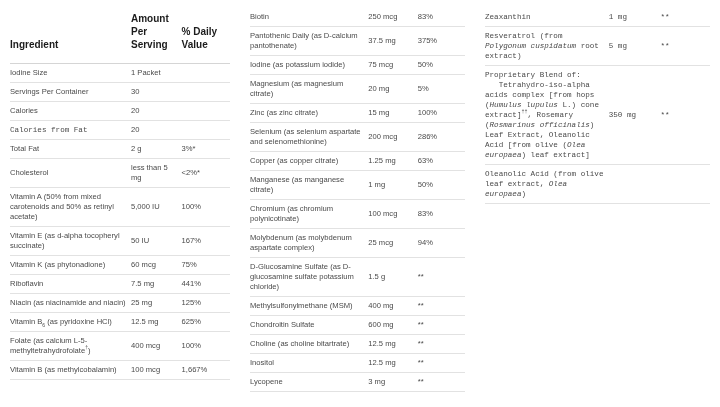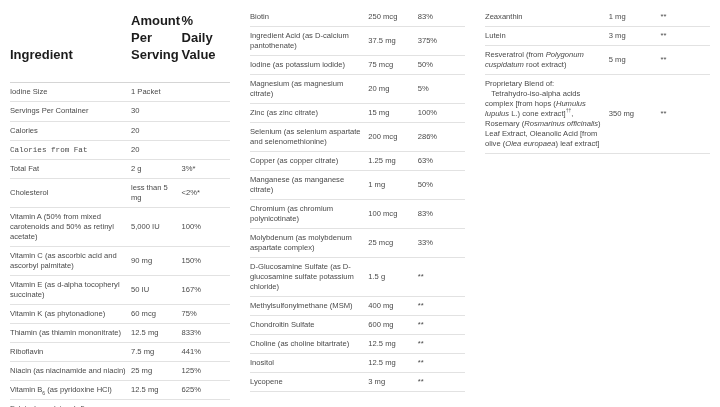--- a/index.html
+++ b/index.html
@@ -23,44 +23,44 @@
     width: 720px;
     height: 407px;
     padding: 8px 0 0 0;
   }
   .col {
     flex: 0 0 auto;
     padding: 0 10px;
   }
   .col-1 { width: 240px; }
   .col-2 { width: 235px; }
-  .col-3 { width: 245px; }
+  .col-3 { width: 245px; font-family: Liberation Mono, monospace; }
 
   table.facts {
     width: 100%;
     border-collapse: collapse;
     table-layout: fixed;
   }
   table.facts td, table.facts th {
     vertical-align: middle;
     text-align: left;
     padding: 4px 3px 4px 0;
     font-size: 7.6px;
     line-height: 1.32;
     font-weight: normal;
     border-bottom: 1px solid #e2e2e2;
     color: #4a4a4a;
   }
   table.facts thead th {
     font-weight: bold;
     color: #1c1c1c;
-    font-size: 13px;
+    font-size: 10px;
     border-bottom: 1px solid #d5d5d5;
     vertical-align: bottom;
-    padding-bottom: 19px;
+    padding-bottom: 11px;
   }
   table.facts tbody tr:last-child td {
     border-bottom: 1px solid #e2e2e2;
   }
   
   .c-name   { width: 55%; margin-top: 38px; }
   .c-amount { width: 23%; }
   .c-dv     { width: 22%; }
 
   .indent { padding-left: 9px; font-family: Liberation Mono, monospace; }
@@ -117,40 +117,30 @@
             <td class="c-name">Cholesterol</td>
             <td class="c-amount">less than 5 mg</td>
             <td class="c-dv">&lt;2%*</td>
           </tr>
           <tr>
             <td class="c-name">Vitamin A (50% from mixed carotenoids and 50% as retinyl acetate)</td>
             <td class="c-amount">5,000 IU</td>
             <td class="c-dv">100%</td>
           </tr>
           <tr>
-            <td class="c-name">Vitamin C (as ascorbic acid and ascorbyl palmitate)</td>
-            <td class="c-amount">90 mg</td>
-            <td class="c-dv">150%</td>
-          </tr>
-          <tr>
             <td class="c-name">Vitamin E (as d-alpha tocopheryl succinate)</td>
             <td class="c-amount">50 IU</td>
             <td class="c-dv">167%</td>
           </tr>
           <tr>
             <td class="c-name">Vitamin K (as phytonadione)</td>
             <td class="c-amount">60 mcg</td>
             <td class="c-dv">75%</td>
           </tr>
           <tr>
-            <td class="c-name">Thiamin (as thiamin mononitrate)</td>
-            <td class="c-amount">12.5 mg</td>
-            <td class="c-dv">833%</td>
-          </tr>
-          <tr>
             <td class="c-name">Riboflavin</td>
             <td class="c-amount">7.5 mg</td>
             <td class="c-dv">441%</td>
           </tr>
           <tr>
             <td class="c-name">Niacin (as niacinamide and niacin)</td>
             <td class="c-amount">25 mg</td>
             <td class="c-dv">125%</td>
           </tr>
           <tr>
@@ -174,21 +164,21 @@
 
   <div class="col col-2">
     <table class="facts">
       <tbody>
           <tr>
             <td class="c-name">Biotin</td>
             <td class="c-amount">250 mcg</td>
             <td class="c-dv">83%</td>
           </tr>
           <tr>
-            <td class="c-name">Ingredient Acid (as D-calcium pantothenate)</td>
+            <td class="c-name">Pantothenic Daily (as D-calcium pantothenate)</td>
             <td class="c-amount">37.5 mg</td>
             <td class="c-dv">375%</td>
           </tr>
           <tr>
             <td class="c-name">Iodine (as potassium iodide)</td>
             <td class="c-amount">75 mcg</td>
             <td class="c-dv">50%</td>
           </tr>
           <tr>
             <td class="c-name">Magnesium (as magnesium citrate)</td>
@@ -216,21 +206,21 @@
             <td class="c-dv">50%</td>
           </tr>
           <tr>
             <td class="c-name">Chromium (as chromium polynicotinate)</td>
             <td class="c-amount">100 mcg</td>
             <td class="c-dv">83%</td>
           </tr>
           <tr>
             <td class="c-name">Molybdenum (as molybdenum aspartate complex)</td>
             <td class="c-amount">25 mcg</td>
-            <td class="c-dv">33%</td>
+            <td class="c-dv">94%</td>
           </tr>
           <tr>
             <td class="c-name">D-Glucosamine Sulfate (as D-glucosamine sulfate potassium chloride)</td>
             <td class="c-amount">1.5 g</td>
             <td class="c-dv">**</td>
           </tr>
           <tr>
             <td class="c-name">Methylsulfonylmethane (MSM)</td>
             <td class="c-amount">400 mg</td>
             <td class="c-dv">**</td>
@@ -261,31 +251,31 @@
 
   <div class="col col-3">
     <table class="facts">
       <tbody>
           <tr>
             <td class="c-name">Zeaxanthin</td>
             <td class="c-amount">1 mg</td>
             <td class="c-dv">**</td>
           </tr>
           <tr>
-            <td class="c-name">Lutein</td>
-            <td class="c-amount">3 mg</td>
-            <td class="c-dv">**</td>
-          </tr>
-          <tr>
             <td class="c-name">Resveratrol (from <i>Polygonum cuspidatum</i> root extract)</td>
             <td class="c-amount">5 mg</td>
             <td class="c-dv">**</td>
           </tr>
           <tr>
             <td class="c-name">Proprietary Blend of:<br>&nbsp;&nbsp;&nbsp;Tetrahydro-iso-alpha acids complex [from hops (<i>Humulus lupulus</i> L.) cone extract]<sup>††</sup>, Rosemary (<i>Rosmarinus officinalis</i>) Leaf Extract, Oleanolic Acid [from olive (<i>Olea europaea</i>) leaf extract]</td>
             <td class="c-amount">350 mg</td>
             <td class="c-dv">**</td>
+          </tr>
+          <tr>
+            <td class="c-name">Oleanolic Acid (from olive leaf extract, <i>Olea europaea</i>)</td>
+            <td class="c-amount"></td>
+            <td class="c-dv"></td>
           </tr>
         </tbody>
     </table>
   </div>
 
 </div>
 
 </body></html>

